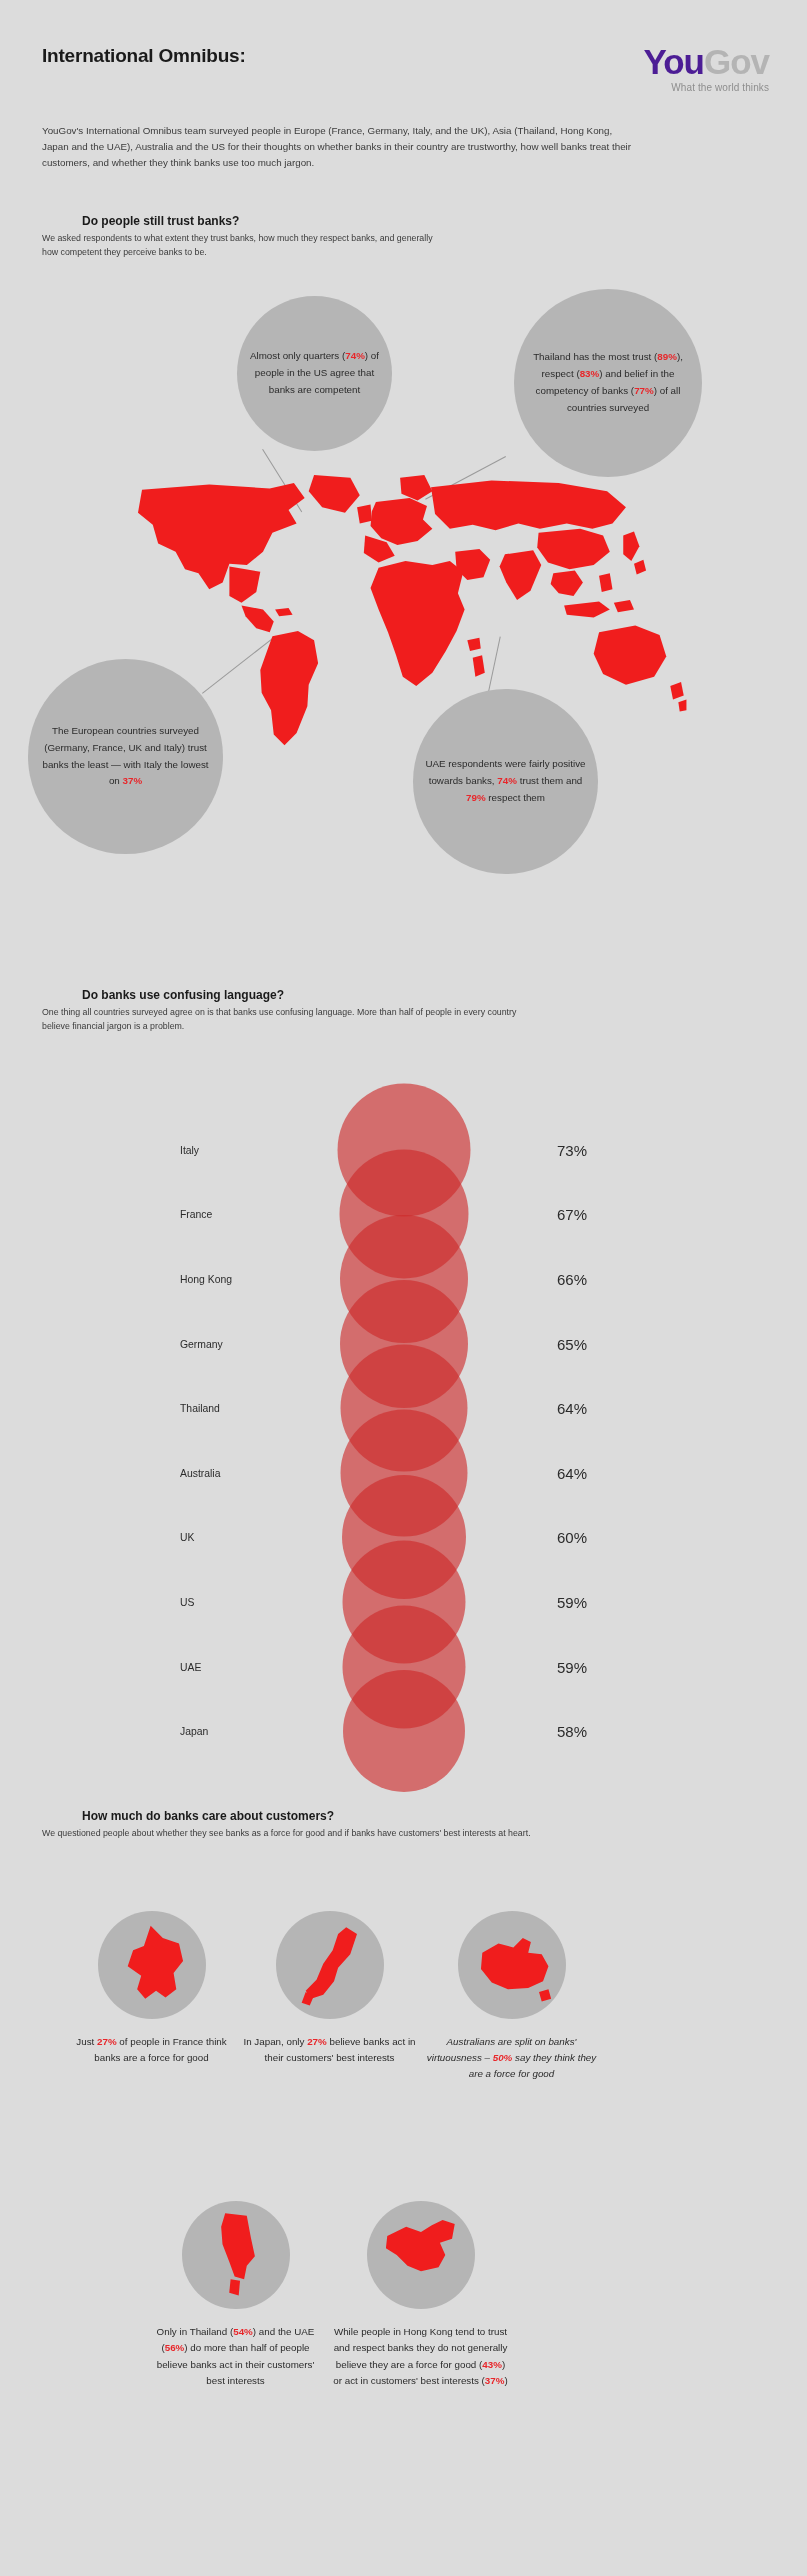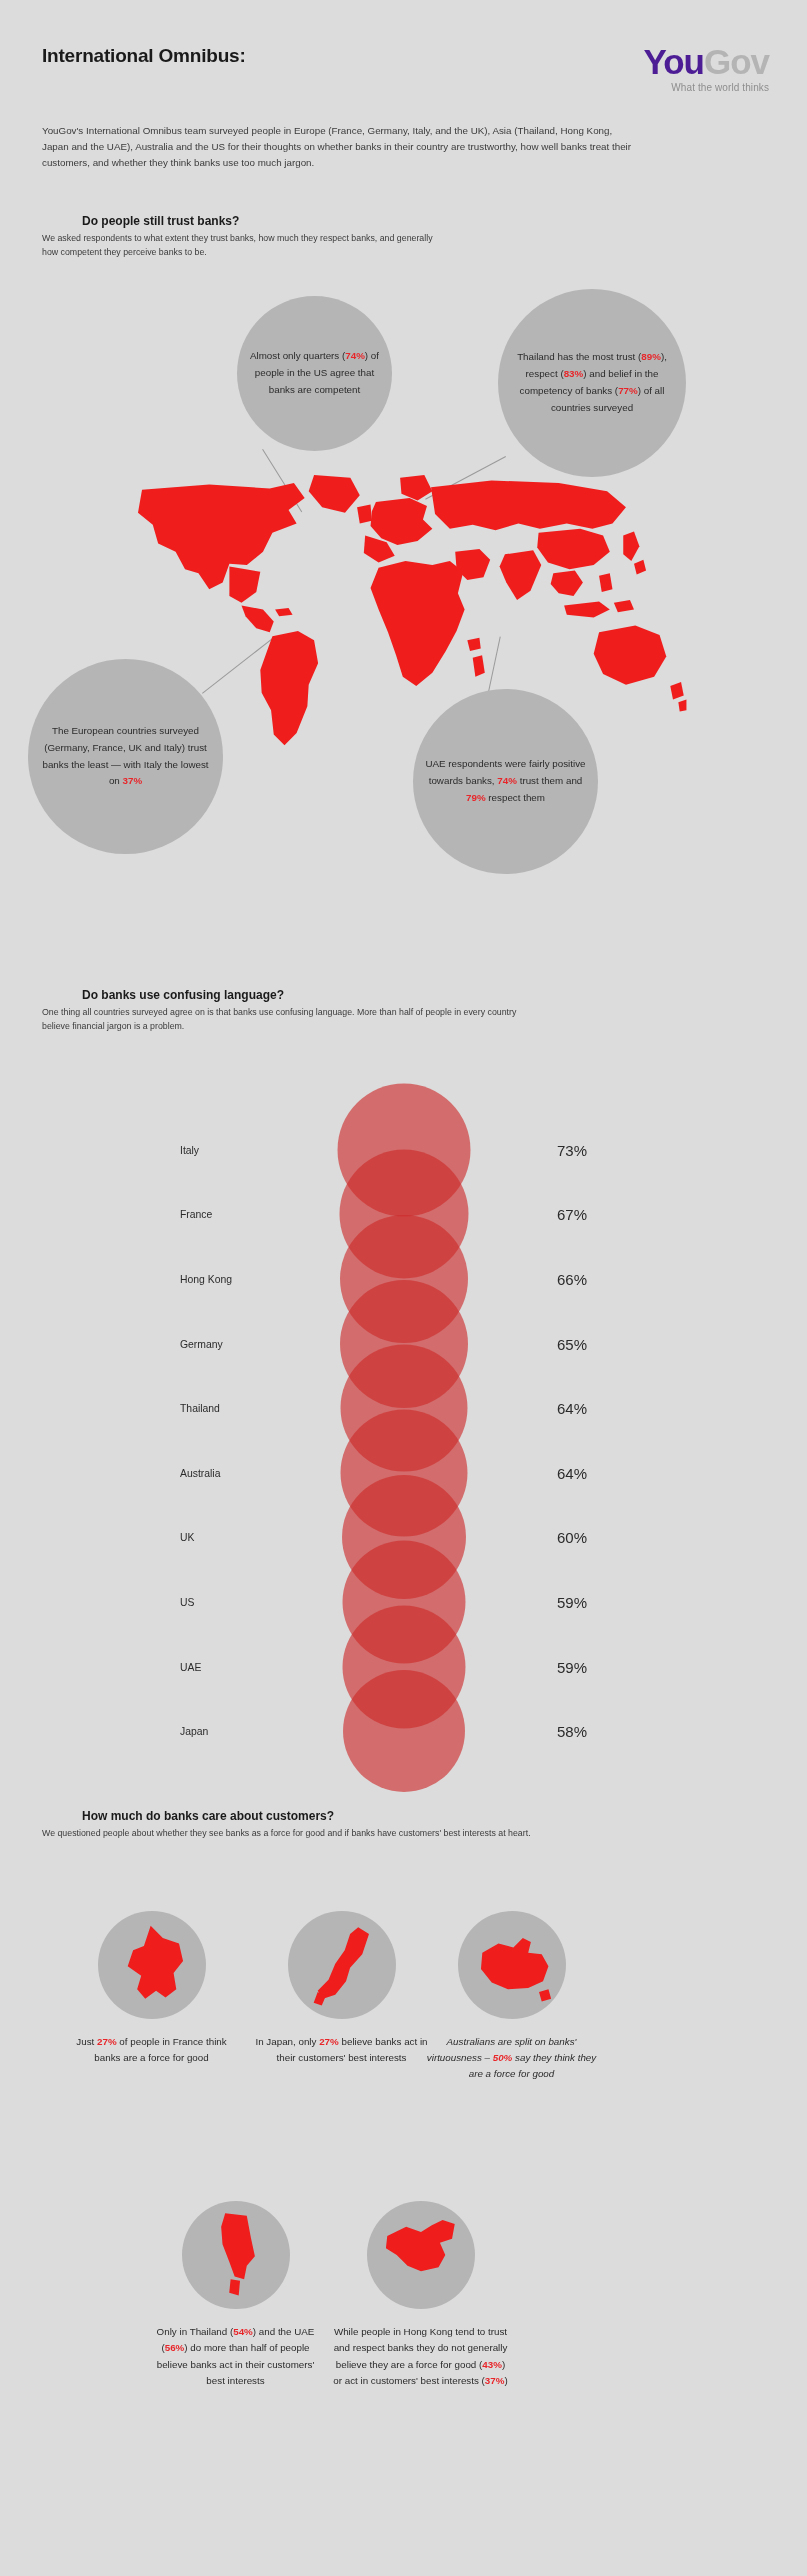--- a/index.html
+++ b/index.html
@@ -114,21 +114,21 @@
   }
   .pct { color: #e8262a; font-weight: bold; }
   .leader {
     position: absolute;
     background: #9a9a9a;
     height: 0.7px;
     transform-origin: 0 0;
   }
 
   .b-us     { left: 237px; top:  6.7px; width: 155px; height: 155px; }
-  .b-thai   { left: 498px; top:   0px; width: 188px; height: 188px; }
+  .b-thai   { left: 514px; top:   0px; width: 188px; height: 188px; }
   .b-eu     { left:  28px; top: 370px; width: 195px; height: 195px; }
   .b-uae    { left: 413px; top: 400px; width: 185px; height: 185px; }
 
   
   .bchart {
     position: absolute;
     left: 0; top: 1104px;
     width: 808px;
     height: 673px;
   }
@@ -350,21 +350,21 @@
 
   <div class="care">
       <div class="care-item" style="left: 64px; top: 25.6px;">
         <div class="care-disc">
           <svg width="108" height="108" viewBox="0 0 160 160">
             <path fill="#f01d1d" d="M78,22 L96,40 L120,48 L126,74 L112,92 L116,116 L100,128 L86,118 L70,130 L58,116 L64,96 L44,82 L52,58 L68,52 Z"></path>
           </svg>
         </div>
         <div class="care-cap"><span>Just </span><span class="pct">27%</span><span> of people in France think banks are a force for good</span></div>
       </div>
-      <div class="care-item" style="left: 242px; top: 25.6px; margin-left: 12px;">
+      <div class="care-item" style="left: 242px; top: 25.6px;">
         <div class="care-disc">
           <svg width="108" height="108" viewBox="0 0 160 160">
             <path fill="#f01d1d" d="M104,24 L120,34 L110,64 L92,84 L86,104 L70,124 L52,130 L44,118 L60,102 L70,78 L84,58 L92,34 Z"></path>
             <path fill="#f01d1d" d="M44,120 L56,126 L50,140 L38,136 Z"></path>
           </svg>
         </div>
         <div class="care-cap"><span>In Japan, only </span><span class="pct">27%</span><span> believe banks act in their customers' best interests</span></div>
       </div>
       <div class="care-item" style="left: 424px; top: 25.6px; font-style: italic;">
         <div class="care-disc">

